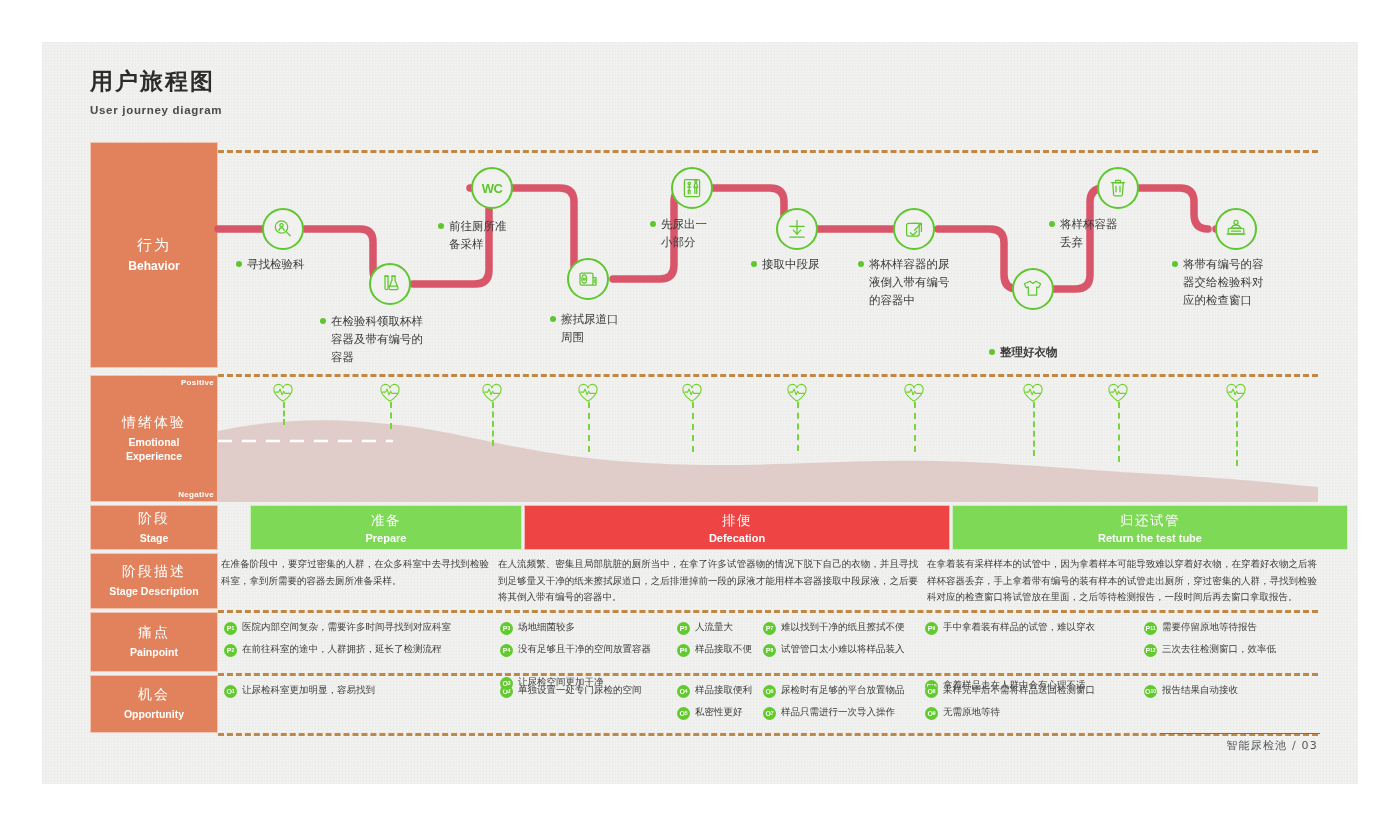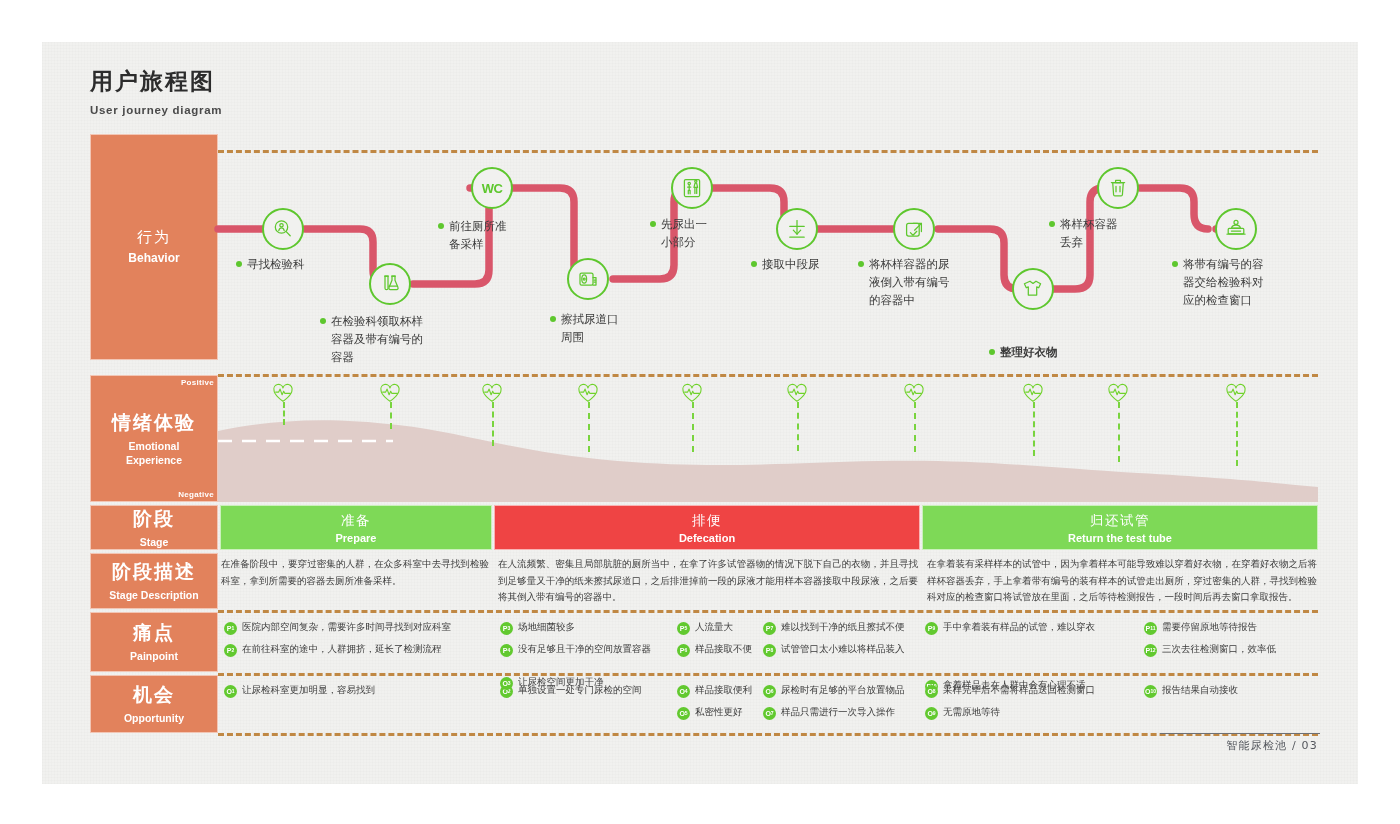--- a/index.html
+++ b/index.html
@@ -35,24 +35,24 @@
   
   .lbl{
     position:absolute; left:90px; width:128px;
     background:#e2825c; color:#fff; text-align:center;
     display:flex; flex-direction:column; align-items:center; justify-content:center;
     box-shadow:0 0 0 1px rgba(255,255,255,.55) inset;
   }
   .lbl .zh{ font-size:15px; font-weight:500; letter-spacing:2px;
             font-family:"DejaVu Sans","Liberation Sans",sans-serif; }
   .lbl .en{ font-size:12px; font-weight:700; margin-top:4px; line-height:1.25; }
-  .lbl.small .zh{ font-size:19px;font-weight:bold; }
+  .lbl.small .zh{ font-size:14px; }
   .lbl.small .en{ font-size:10.5px; }
 
-  #lbl-behavior { top:134px;  height:226px; }
+  #lbl-behavior { top:142px;  height:226px; }
   #lbl-emotion  { top:375px;  height:127px; }
   #lbl-stage    { top:505px;  height:45px;  }
   #lbl-desc     { top:553px;  height:56px;  }
   #lbl-pain     { top:612px;  height:60px;  }
   #lbl-opp      { top:675px;  height:58px;  }
 
   .pos-neg{
     position:absolute; right:4px; font-size:8px; color:#ffffff;
     font-weight:600; letter-spacing:.3px;
   }
@@ -97,20 +97,21 @@
   }
   .stem{
     position:absolute; width:0; border-left:2px dashed #79d43e;
   }
 
   
   .stage{
     position:absolute; top:505px; height:45px; color:#fff; text-align:left;
     display:flex; flex-direction:column; align-items:center; justify-content:center;
     box-shadow:0 0 0 1px rgba(255,255,255,.6) inset;
+    margin-left:30px;
   }
   .stage .zh{ font-size:13.5px; font-weight:500; letter-spacing:1.5px;
               font-family:"DejaVu Sans","Liberation Sans",sans-serif;}
   .stage .en{ font-size:11px; font-weight:700; margin-top:2px; }
 
   
   .desc{
     position:absolute; top:556px; font-size:9.5px; color:#3b3b3b; line-height:1.75;
     font-family:"DejaVu Sans","Liberation Sans",sans-serif; text-align:justify;
   }

